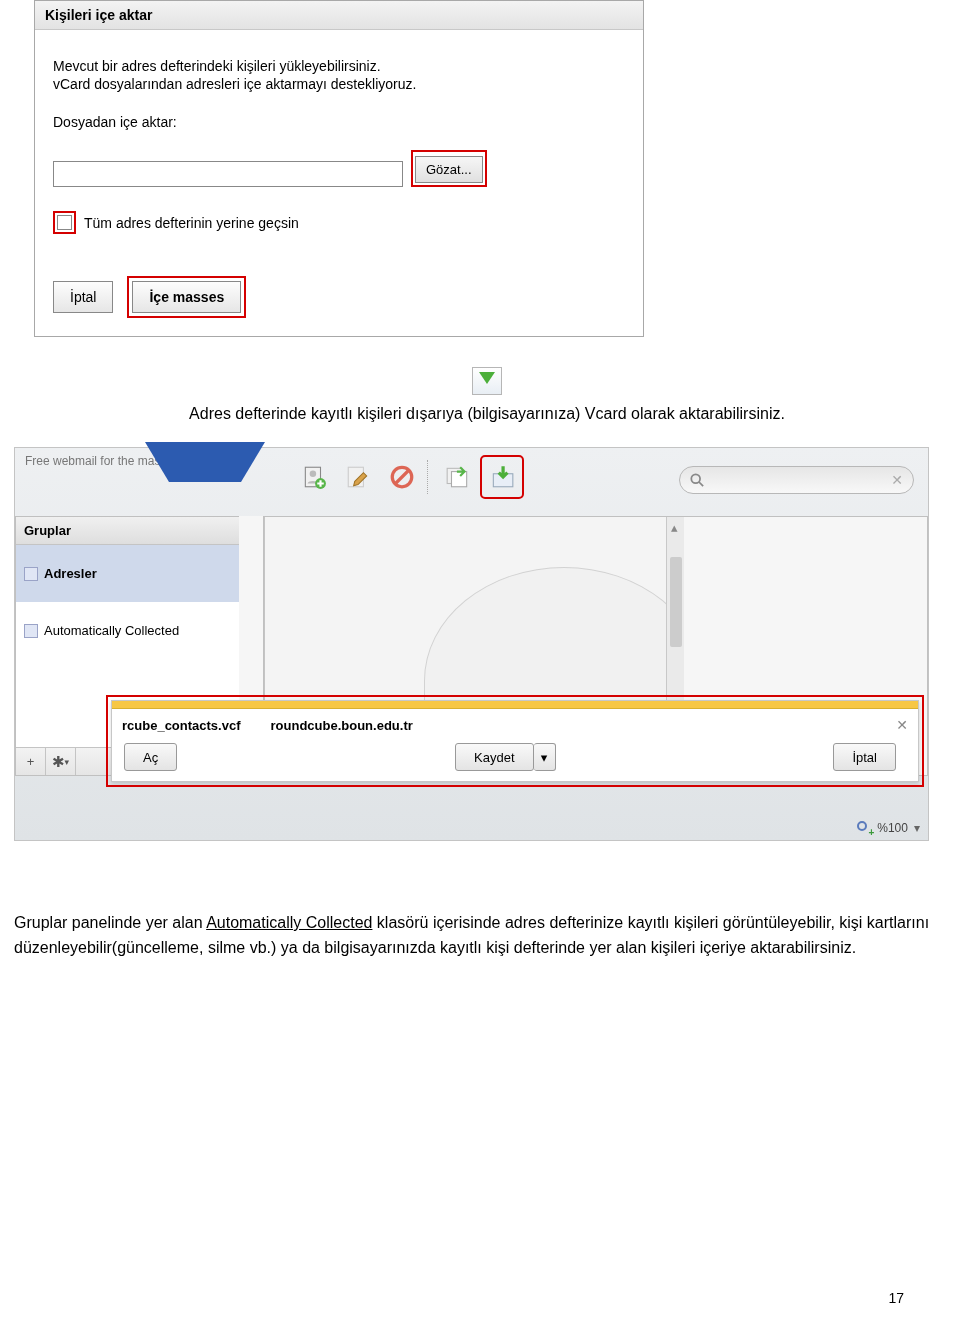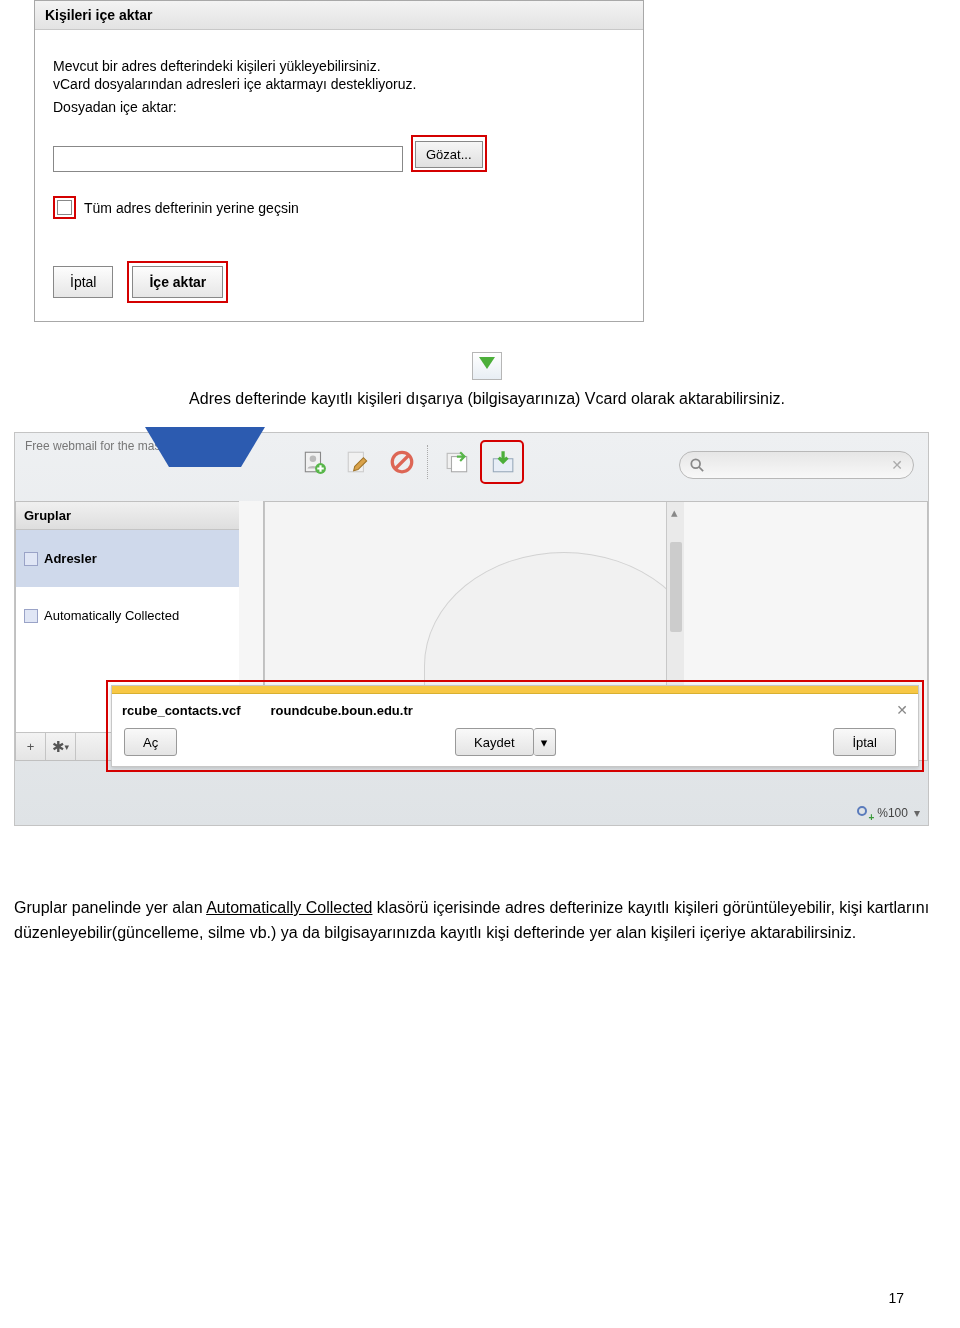--- a/index.html
+++ b/index.html
@@ -234,40 +234,40 @@
 <body>
 <div class="page-wrap">
 
 <div class="dialog">
   <div class="dialog-title">Kişileri içe aktar</div>
   <div class="dialog-body">
     <div class="desc">
       <p>Mevcut bir adres defterindeki kişileri yükleyebilirsiniz.</p>
       <p>vCard dosyalarından adresleri içe aktarmayı destekliyoruz.</p>
     </div>
-    <div style="margin-top:7px">
+    <div style="margin-top:22px">
       <div class="field-label">Dosyadan içe aktar:</div>
       <div class="field-row">
         <div class="file-input"></div>
         <span class="browse-emph">
           <button class="browse-btn">Gözat...</button>
         </span>
       </div>
     </div>
     <div class="checkbox-row">
       <span class="check-emph">
         <span class="checkbox"></span>
       </span>
       <span style="font-size:14px">Tüm adres defterinin yerine geçsin</span>
     </div>
   </div>
   <div class="dialog-footer">
     <button class="dlg-btn">İptal</button>
     <span class="import-emph">
-      <button class="dlg-btn" style="font-weight:bold">İçe aktar</button>
+      <button class="dlg-btn" style="font-weight:bold">İçe masses</button>
     </span>
   </div>
 </div>
 
 <div class="instr">
   <span class="export-glyph">
         <span class="arrow"></span>
       </span>
   <span>Adres defterinde kayıtlı kişileri dışarıya (bilgisayarınıza) Vcard olarak aktarabilirsiniz.</span>
 </div>

